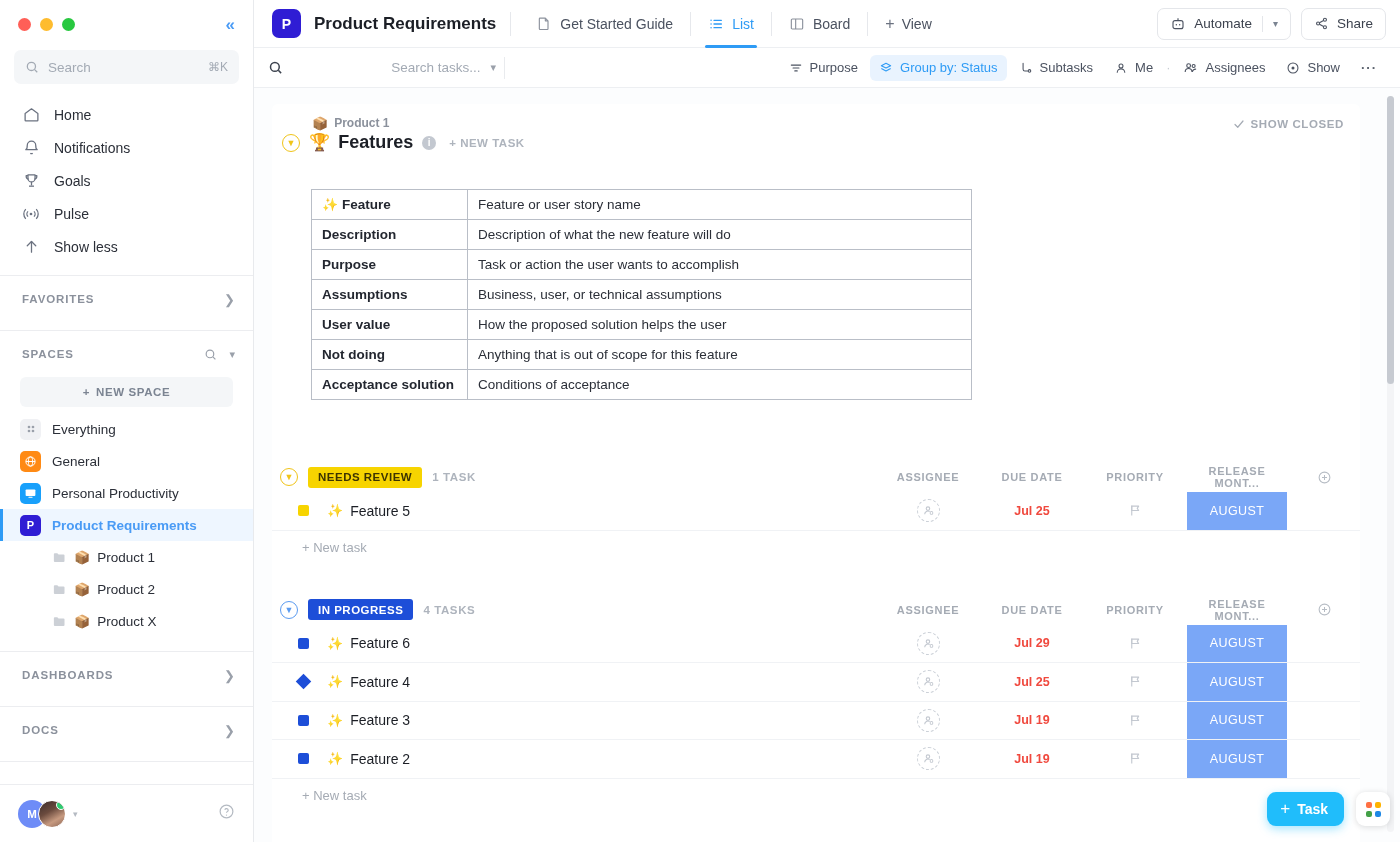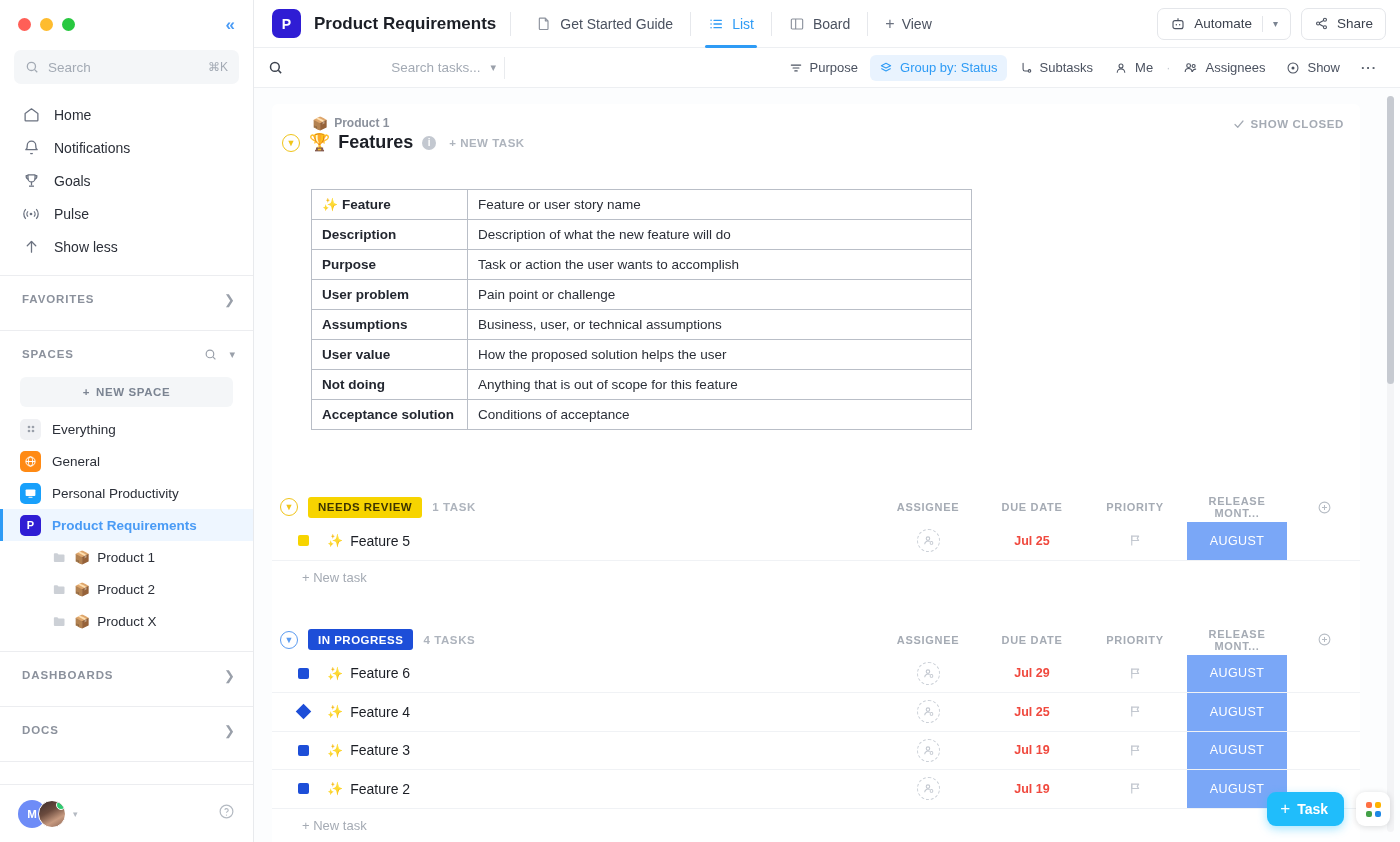--- a/index.html
+++ b/index.html
@@ -653,24 +653,20 @@
             </tr>
             <tr>
               <td class="k">Description</td>
               <td class="v">Description of what the new feature will do</td>
             </tr>
             <tr>
               <td class="k">Purpose</td>
               <td class="v">Task or action the user wants to accomplish</td>
             </tr>
             <tr>
-              <td class="k">User problem</td>
-              <td class="v">Pain point or challenge</td>
-            </tr>
-            <tr>
               <td class="k">Assumptions</td>
               <td class="v">Business, user, or technical assumptions</td>
             </tr>
             <tr>
               <td class="k">User value</td>
               <td class="v">How the proposed solution helps the user</td>
             </tr>
             <tr>
               <td class="k">Not doing</td>
               <td class="v">Anything that is out of scope for this feature</td>

